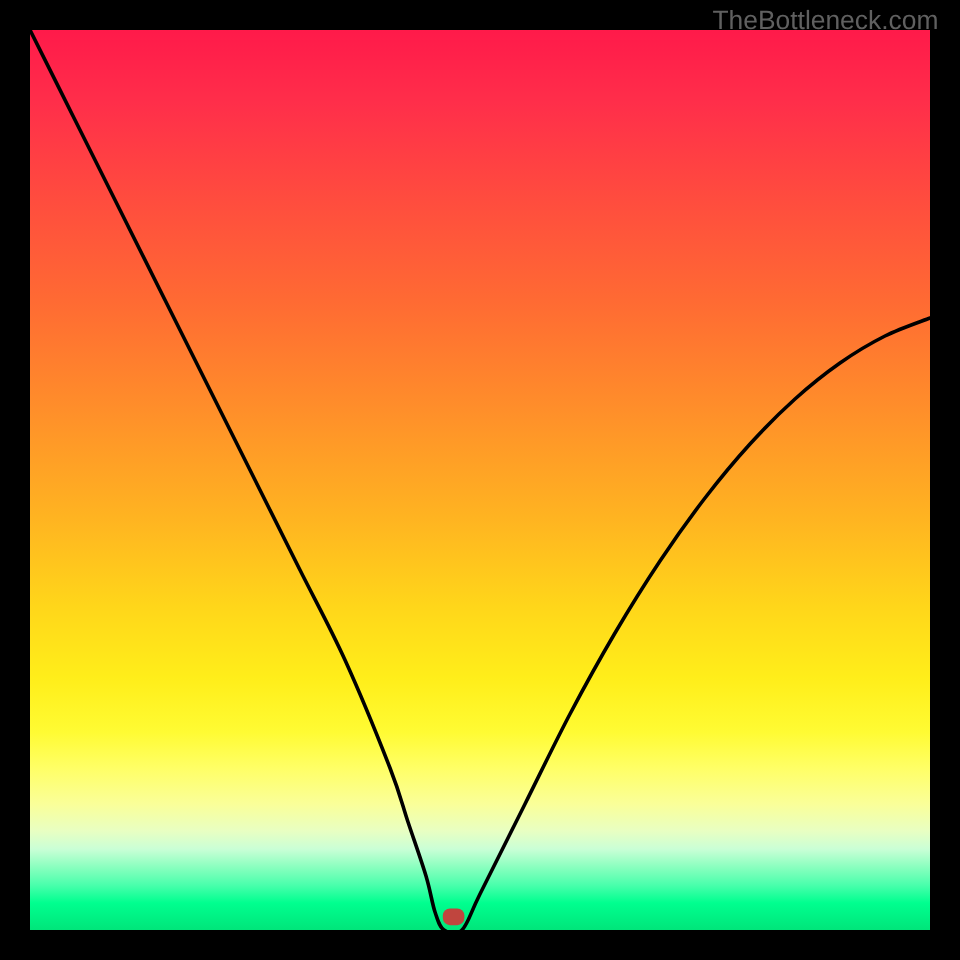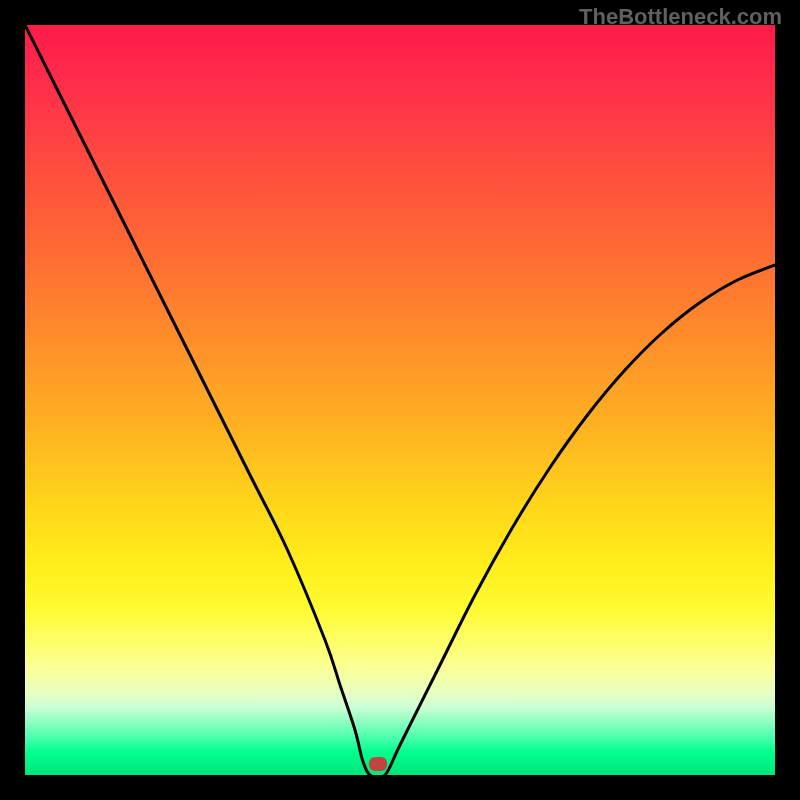--- a/index.html
+++ b/index.html
@@ -10,21 +10,21 @@
     background: #000;
     position: relative;
     font-family: Arial, sans-serif;
   }
   .watermark {
     position: absolute;
     top: 4px;
     right: 18px;
     color: #606060;
     font-size: 22px;
-    font-weight: 700;
+    font-weight: 400;
     z-index: 10;
   }
   .plot-area {
     position: absolute;
     left: 25px;
     top: 25px;
     width: 750px;
     height: 750px;
     overflow: hidden;
   }

